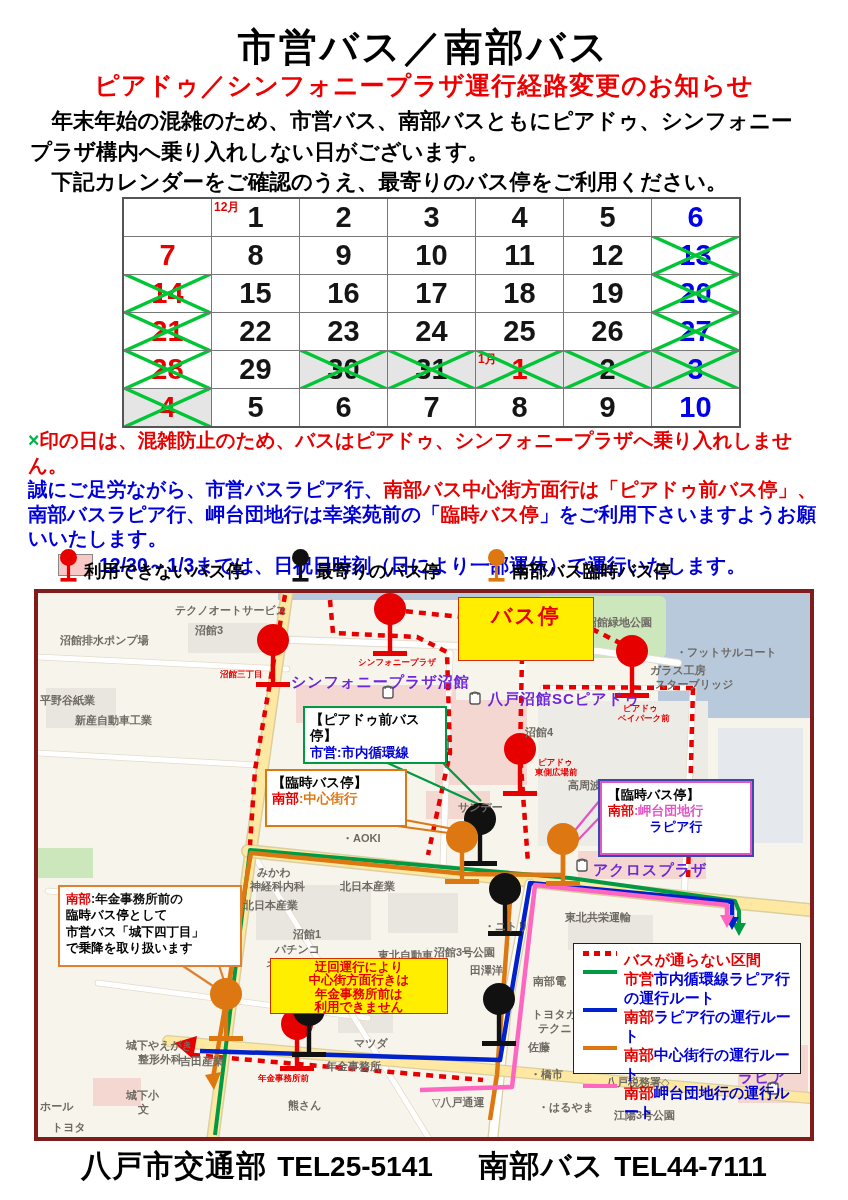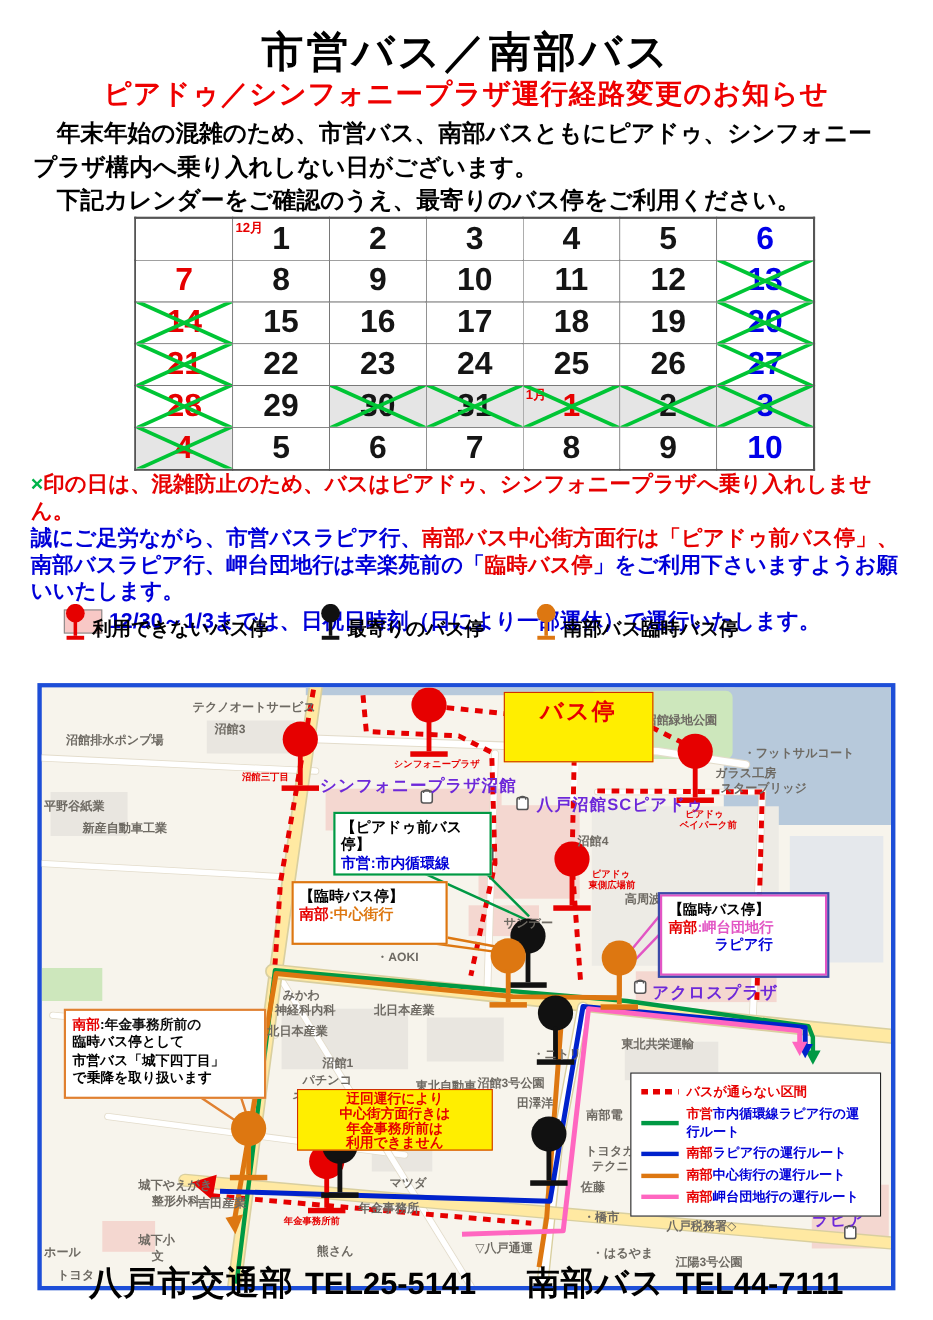--- a/index.html
+++ b/index.html
@@ -33,21 +33,21 @@
   .pink-swatch{display:inline-block;width:33px;height:20px;background:#f8c8c6;
                border:1px solid #888;margin:0 6px 0 30px;flex:0 0 auto;}
 
   
   .stop-legend{position:absolute;left:58px;top:549px;display:flex;gap:46px;align-items:center;
                font-size:17.5px;font-weight:bold;}
   .sl-item{display:flex;align-items:flex-end;gap:5px;}
 
   
   .map-wrap{position:absolute;left:34px;top:589px;width:772px;height:544px;
-            border:4px solid #1d4ed8;background:#f7f4ec;margin-top:32px;}
+            border:4px solid #7f1d1d;background:#f7f4ec;}
   .map-svg{position:absolute;left:0;top:0;}
   .ml{position:absolute;color:#6e6a63;font-size:11px;font-weight:bold;white-space:nowrap;z-index:3;}
   .ml.G{font-size:15px;color:#6d28d9;letter-spacing:1px;}
   .ml.r8{font-size:8.5px;color:#e60000;}
 
   .callout{position:absolute;background:#fff;font-weight:bold;z-index:5;line-height:1.22;}
   .co-piadu{left:265px;top:113px;width:130px;height:46px;border:2.5px solid #009944;
             font-size:13.5px;padding:4px 5px;}
   .co-chushin{left:227px;top:176px;width:128px;height:46px;border:2.5px solid #dd7711;
             font-size:13.5px;padding:4px 5px;}
@@ -58,21 +58,21 @@
             font-size:12.5px;padding:4px 6px;line-height:1.3;}
   .ybox{position:absolute;background:#ffee00;border:1.6px solid #d03000;color:#e60000;
         font-weight:bold;text-align:center;z-index:4;}
   .ybox1{left:420px;top:4px;width:134px;height:58px;font-size:21px;line-height:1.3;
          letter-spacing:2px;padding-top:4px;}
   .ybox2{left:232px;top:365px;width:176px;height:52px;font-size:12.5px;line-height:1.07;padding-top:2px;}
 
   .map-legend{position:absolute;left:535px;top:350px;width:208px;height:115px;background:#fff;
               border:1.5px solid #222;padding:7px 9px;display:flex;flex-direction:column;
               justify-content:space-around;z-index:6;}
-  .mlg-row{display:flex;align-items:center;gap:7px;font-size:12px;font-weight:bold;}
+  .mlg-row{display:flex;align-items:flex-start;gap:7px;font-size:15px;font-weight:bold;}
   .mlg-row .sw{width:34px;height:4px;flex:0 0 auto;}
   .mlg-row .sw.dashed{height:5px;}
 
   .footer{position:absolute;top:1146px;left:0;width:100%;text-align:center;
           font-weight:bold;font-size:30px;letter-spacing:1px;}
   .footer .tel{font-size:28px;letter-spacing:0;}
   .footer .gap{display:inline-block;width:46px;}
   .footer .gap2{display:inline-block;width:10px;}
 </style>
 </head>

